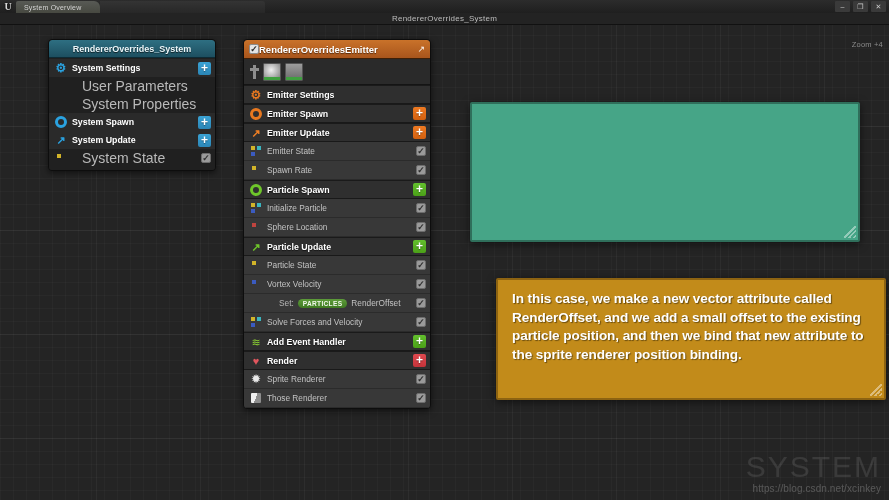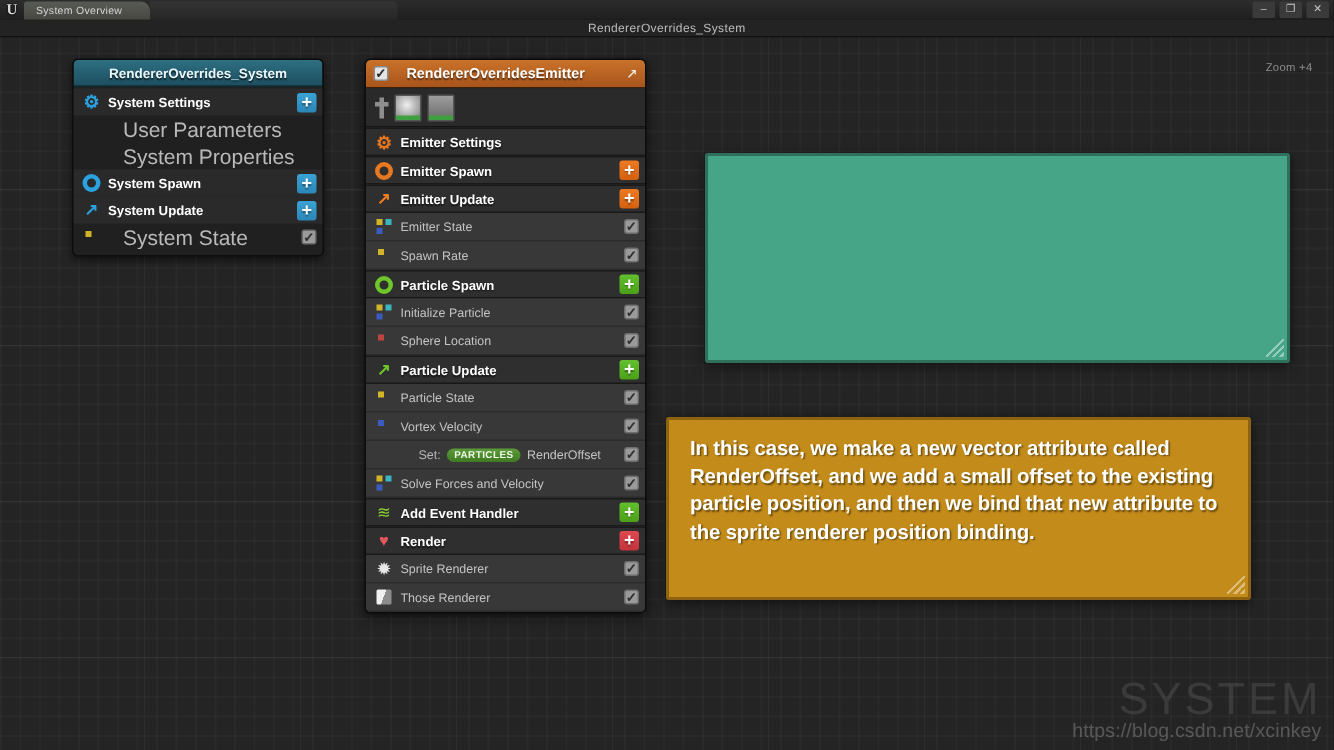--- a/index.html
+++ b/index.html
@@ -44,21 +44,21 @@
   .titlebar-band {
     position: absolute; left: 0; top: 13px; width: 889px; height: 12px;
     background: #232323; border-bottom: 1px solid #111;
   }
   .wincontrols { position: absolute; right: 3px; top: 1px; display: flex; gap: 3px; }
   .wc {
     width: 15px; height: 11px; background: #3a3a3a; border-radius: 1px;
     color: #c9c9c9; font-size: 7px; line-height: 11px; text-align: center;
   }
   .zoom-label {
-    position: absolute; right: 14px; top: 15px;
+    position: absolute; right: 6px; top: 15px;
     color: #8c8c8c; font-size: 7.5px; letter-spacing: .2px;
   }
 
   
   .canvas {
     position: absolute; left: 0; top: 25px; width: 889px; height: 475px;
     background-color: #242424;
     background-image:
       linear-gradient(to right, rgba(255,255,255,.022) 1px, transparent 1px),
       linear-gradient(to bottom, rgba(255,255,255,.022) 1px, transparent 1px),
@@ -105,21 +105,21 @@
     display: flex; align-items: center; padding: 0 5px;
     border-radius: 3px 3px 0 0;
   }
   .emitter-cb {
     width: 10px; height: 10px; background: #e4e4e4;
     border: 1px solid #8b8b8b; border-radius: 2px;
     color: #2a2a2a; font-size: 9px; line-height: 9px; text-align: center;
     flex: 0 0 auto; font-weight: bold;
   }
   .emitter-title {
-    flex: 1; margin-left: 12px; color: #fff; font-size: 9.5px; font-weight: bold;
+    flex: 1; margin-left: 0; color: #fff; font-size: 9.5px; font-weight: bold;
     text-shadow: 0 1px 1px rgba(0,0,0,.55); white-space: nowrap;
   }
   .popout-icon { flex: 0 0 auto; color: #fff; font-size: 9px; opacity: .95; }
 
   .thumb-strip {
     height: 26px; background: #2a2a2a; border-bottom: 1px solid #141414;
     display: flex; align-items: center; gap: 4px; padding: 0 6px;
   }
   .stage-icon {
     width: 9px; height: 14px; position: relative;
@@ -216,39 +216,39 @@
   }
   .comment .ctext {
     font-size: 13.6px; font-weight: bold; line-height: 18.5px;
     color: #fff;
     text-shadow: 1px 1px 1px rgba(0,0,0,.45);
     padding: 10px 13px 8px 14px;
     letter-spacing: -.1px;
   }
   .comment.teal { left: 470px; top: 77px; width: 390px; height: 140px;
     background: #46a587; border: 2px solid #2f6f5b; }
-  .comment.gold { left: 444px; top: 253px; width: 390px; height: 122px;
+  .comment.gold { left: 496px; top: 253px; width: 390px; height: 122px;
     background: #c28b1a; border: 2px solid #8d6311; }
   .grip {
     position: absolute; right: 2px; bottom: 2px; width: 12px; height: 12px;
     background:
       linear-gradient(135deg, transparent 0 45%, rgba(255,255,255,.42) 45% 55%, transparent 55%),
       linear-gradient(135deg, transparent 0 65%, rgba(255,255,255,.42) 65% 75%, transparent 75%),
       linear-gradient(135deg, transparent 0 85%, rgba(255,255,255,.42) 85% 95%, transparent 95%);
   }
 
   
   .watermark {
     position: absolute; right: 8px; bottom: 18px;
     color: rgba(255,255,255,.10); font-size: 30px; font-weight: normal;
     letter-spacing: 2px; line-height: 1;
   }
   .wm-url {
     position: absolute; right: 8px; bottom: 6px;
-    color: rgba(255,255,255,.23); font-size: 13px; letter-spacing: .1px; margin-top: 16px;
+    color: rgba(255,255,255,.23); font-size: 10px; letter-spacing: .1px; margin-top: 16px;
   }
 </style>
 </head>
 <body>
 
 <div id="app">
 
   <div class="titlebar">
     <div class="ue-logo">U</div>
     <div class="tab-fill"></div>

